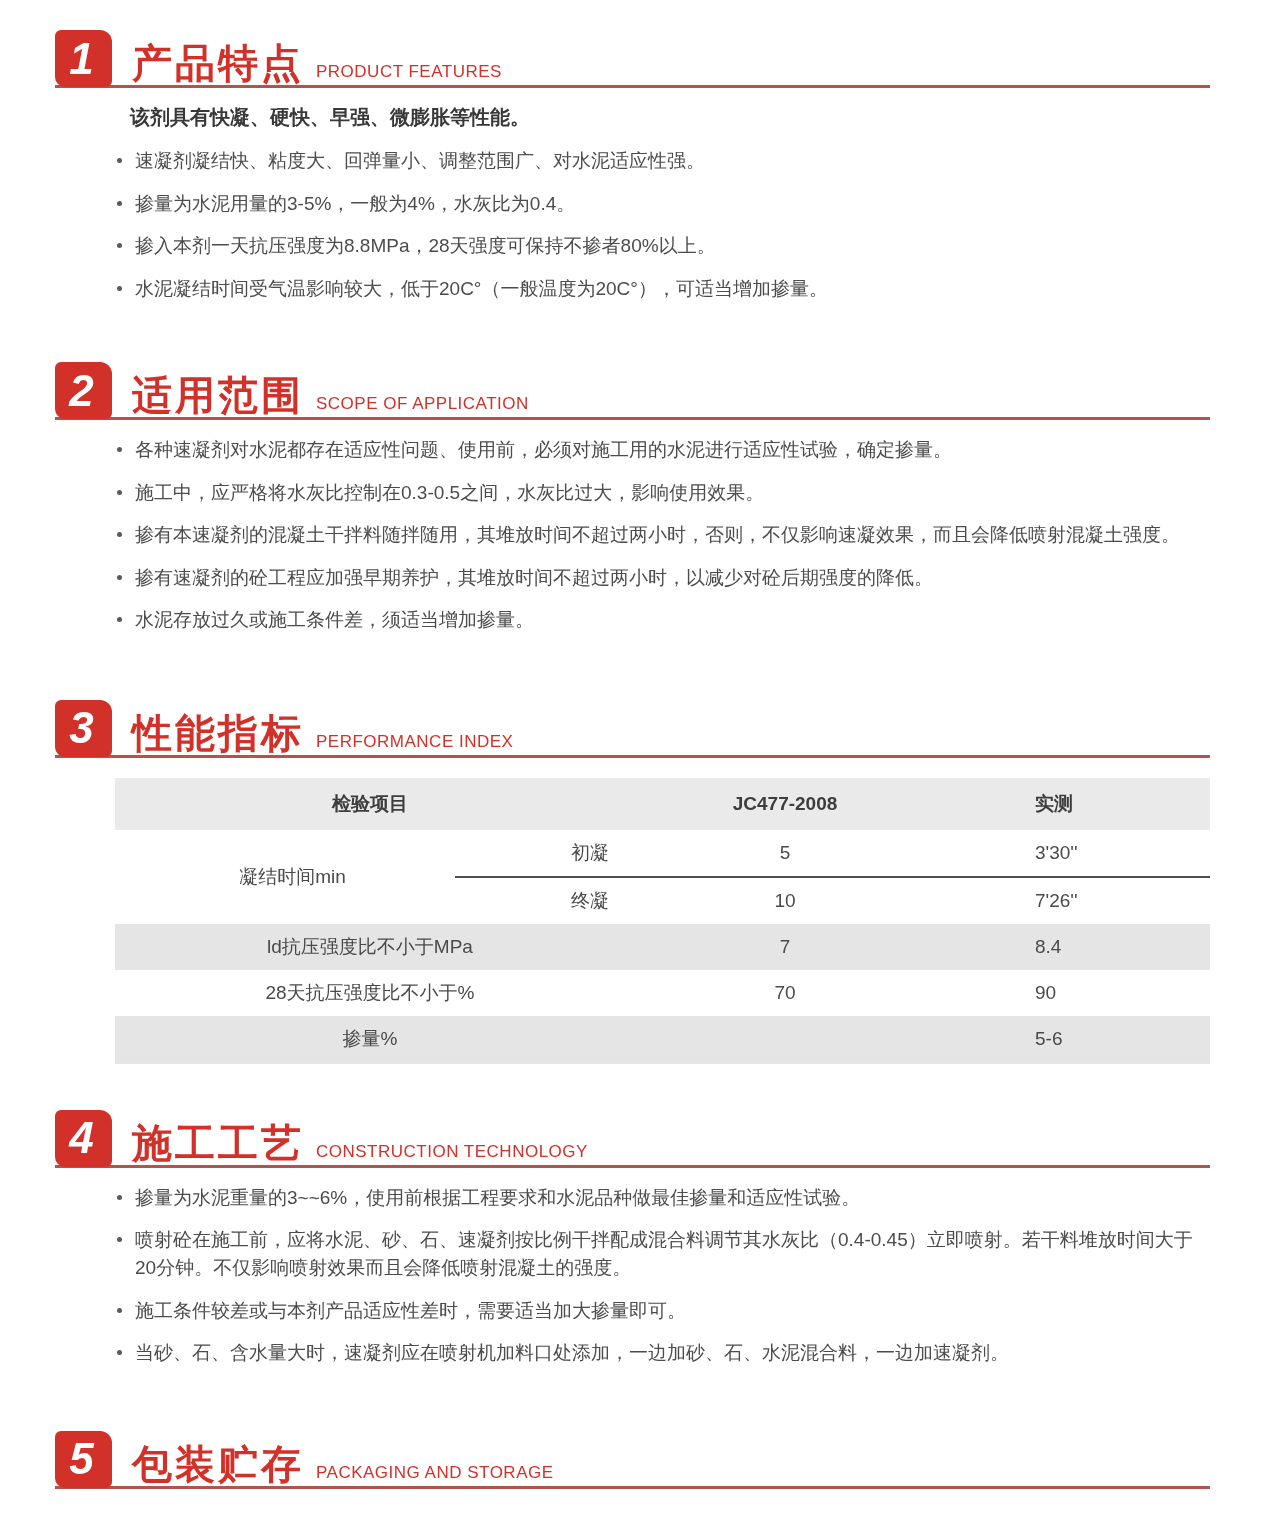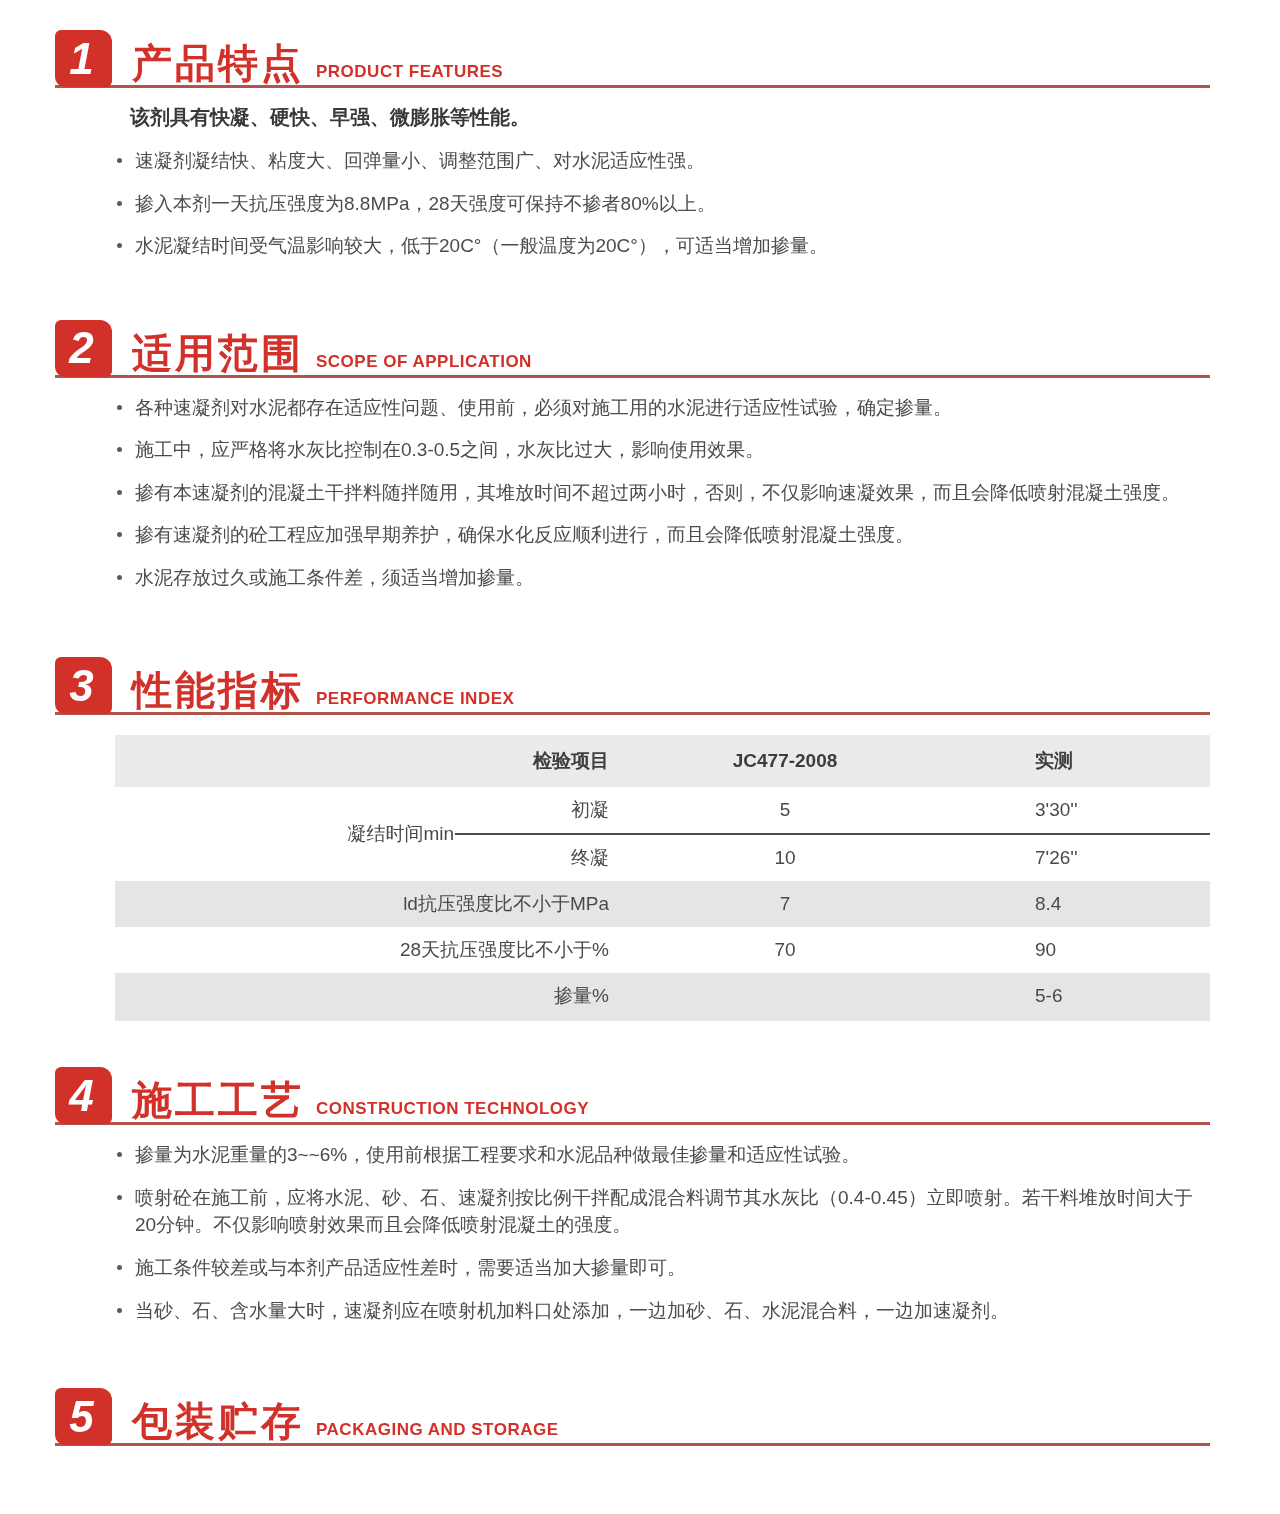--- a/index.html
+++ b/index.html
@@ -24,21 +24,21 @@
     display:flex; align-items:center; justify-content:center;
     padding-right:4px; box-sizing:border-box;
     margin-bottom:-2px;
   }
   .title-zh {
     font-size:40px; font-weight:bold; color:#d2312a;
     letter-spacing:3px; line-height:1;
     margin:0 0 2px 20px;
   }
   .title-en {
-    font-size:17px; font-weight:bold; color:#d2312a;
+    font-size:17px; font-weight:normal; color:#d2312a;
     letter-spacing:0.5px; line-height:1;
     margin:2px 0 5px 12px;
   }
   .intro {
     margin:16px 70px 12px 130px;
     font-size:20px; font-weight:bold; color:#383838;
   }
   ul.bullets {
     list-style:none;
     margin:16px 68px 0 113px; padding:0;
@@ -59,21 +59,21 @@
   .spec-table {
     border-collapse:collapse;
     width:1095px;
     margin:20px 0 0 115px;
     font-size:19px;
     color:#4a4a4a;
     table-layout:fixed;
   }
   .spec-table td { height:44px; vertical-align:middle; }
   .spec-table tr.head td { background:#eaeaea; height:50px; font-weight:bold; color:#3d3d3d; }
-  .spec-table td.c1 { text-align:right; padding-left:16px; }
+  .spec-table td.c1 { text-align:center; padding-left:16px; }
   .spec-table td.c2 { text-align:right; }
   .spec-table td.c3 { text-align:center; }
   .spec-table td.c4 { text-align:left; padding-left:75px; }
   .spec-table tr.gray td { background:#e5e5e5; }
   .spec-table td.divider { border-bottom:2px solid #4f4f4f; }
   .spec-table tr.last td { border-bottom:2px solid #e6e6e6;margin-left:48px; }
   .gap-s1 { margin-top:30px; }
   .gap-s2 { margin-top:60px; }
   .gap-s3 { margin-top:66px; }
   .gap-s4 { margin-top:46px; }
@@ -84,36 +84,37 @@
 
 <section>
   <div class="sec-header gap-s1">
     <div class="badge">1</div>
     <h1 class="title-zh">产品特点</h1>
     <span class="title-en">PRODUCT FEATURES</span>
   </div>
   <p class="intro">该剂具有快凝、硬快、早强、微膨胀等性能。</p>
   <ul class="bullets">
     <li>速凝剂凝结快、粘度大、回弹量小、调整范围广、对水泥适应性强。</li>
+    <li>掺量为水泥用量的3-5%，一般为4%，水灰比为0.4。</li>
     <li>掺入本剂一天抗压强度为8.8MPa，28天强度可保持不掺者80%以上。</li>
     <li>水泥凝结时间受气温影响较大，低于20C°（一般温度为20C°），可适当增加掺量。</li>
   </ul>
 </section>
 
 <section>
   <div class="sec-header gap-s2">
     <div class="badge">2</div>
     <h1 class="title-zh">适用范围</h1>
     <span class="title-en">SCOPE OF APPLICATION</span>
   </div>
   <ul class="bullets">
     <li>各种速凝剂对水泥都存在适应性问题、使用前，必须对施工用的水泥进行适应性试验，确定掺量。</li>
     <li>施工中，应严格将水灰比控制在0.3-0.5之间，水灰比过大，影响使用效果。</li>
     <li>掺有本速凝剂的混凝土干拌料随拌随用，其堆放时间不超过两小时，否则，不仅影响速凝效果，而且会降低喷射混凝土强度。</li>
-    <li>掺有速凝剂的砼工程应加强早期养护，确保水化反应顺利进行，而且会降低喷射混凝土强度。</li>
+    <li>掺有速凝剂的砼工程应加强早期养护，其堆放时间不超过两小时，以减少对砼后期强度的降低。</li>
     <li>水泥存放过久或施工条件差，须适当增加掺量。</li>
   </ul>
 </section>
 
 <section>
   <div class="sec-header gap-s3">
     <div class="badge">3</div>
     <h1 class="title-zh">性能指标</h1>
     <span class="title-en">PERFORMANCE INDEX</span>
   </div>

